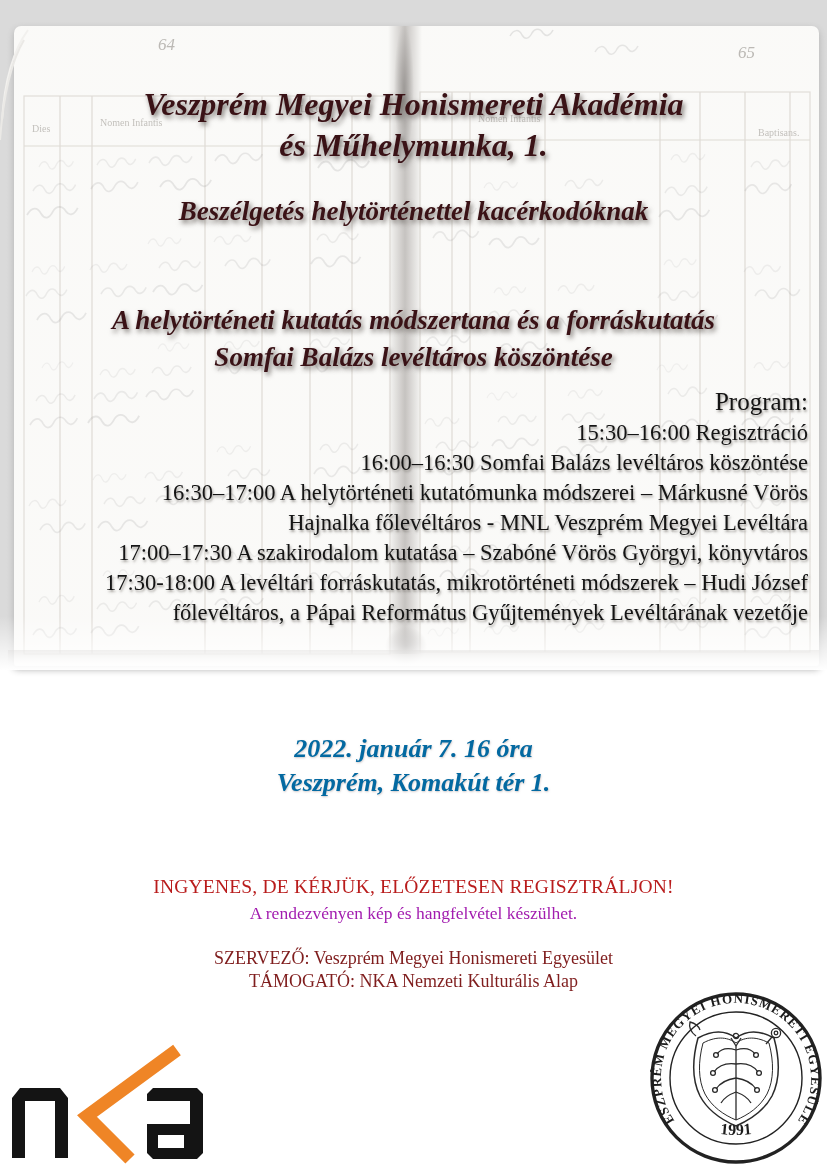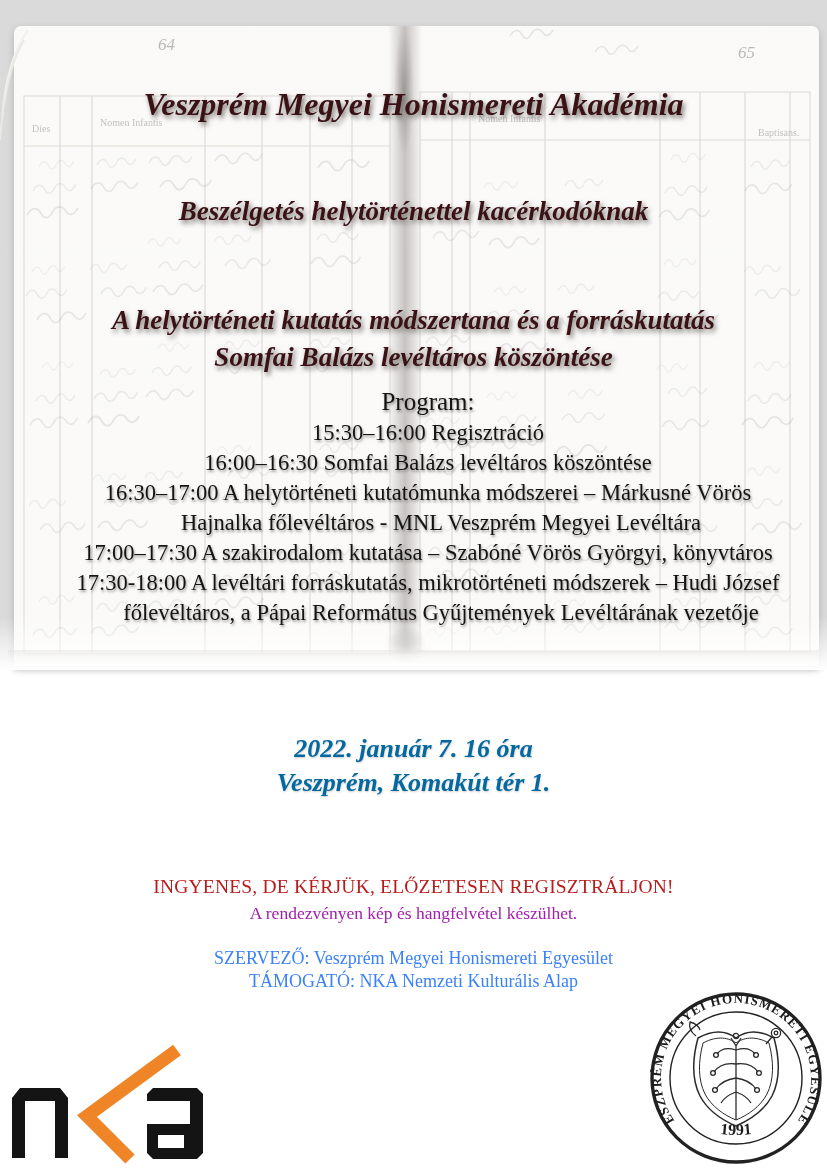--- a/index.html
+++ b/index.html
@@ -27,30 +27,30 @@
   .rules .pageno{fill:#8f8b84;font-size:17px;font-style:italic;}
 
   
   .ovl{position:absolute;left:0;width:100%;text-align:center;margin-top:40px;}
   .title{top:44px;font-size:32px;line-height:41px;font-weight:bold;font-style:italic;
          color:#3a1216;text-shadow:2px 3px 5px rgba(105,100,95,.9);}
   .subtitle{top:156px;font-size:27px;font-weight:bold;font-style:italic;color:#3a1216;
          text-shadow:2px 3px 5px rgba(105,100,95,.9);}
   .session{top:262px;font-size:27px;line-height:37px;font-weight:bold;font-style:italic;
          color:#3a1216;text-shadow:2px 3px 5px rgba(105,100,95,.9);}
-  .program{position:absolute;left:48px;top:386px;width:760px;text-align:center;color:#141414;
+  .program{position:absolute;left:48px;top:386px;width:760px;text-align:right;color:#141414;
          text-shadow:1px 1.5px 2.5px rgba(120,115,110,.7);}
   .program .phead{font-size:25px;line-height:32px;}
   .pline{font-size:22.5px;line-height:30px;white-space:nowrap;}
   .pline.indent{padding-left:26px;}
   .eventblock{top:692px;font-size:26px;line-height:34px;font-weight:bold;font-style:italic;
          color:#0369a1;text-shadow:0.5px 1px 2px rgba(160,145,145,.5);}
   .notice1{top:836px;font-size:19.5px;letter-spacing:.2px;color:#b91c1c;}
   .notice2{top:863px;font-size:17.5px;color:#a21caf;}
-  .org{top:907px;font-size:18px;line-height:23px;color:#3b82f6;}
+  .org{top:907px;font-size:18px;line-height:23px;color:#7f1d1d;}
 
   
   .nka{position:absolute;left:8px;top:1040px;}
   .seal{position:absolute;left:645px;top:987px;}
   .seal text{font-family:"Liberation Serif",serif;font-weight:bold;fill:#1d1d1d;}
 </style>
 </head>
 <body>
 
 <div class="poster">
@@ -220,20 +220,21 @@
       <div class="spine"></div>
       <div class="spine-top"></div>
       <div class="spine-bottom"></div>
       <div class="book-shadow"></div>
     </div>
     <div class="photo-fade"></div>
   </div>
 
   <div class="ovl title">
     <div>Veszprém Megyei Honismereti Akadémia</div>
+    <div>és Műhelymunka, 1.</div>
   </div>
   <div class="ovl subtitle">Beszélgetés helytörténettel kacérkodóknak</div>
   <div class="ovl session">
     <div>A helytörténeti kutatás módszertana és a forráskutatás</div>
     <div>Somfai Balázs levéltáros köszöntése</div>
   </div>
 
   <div class="program">
     <div class="phead">Program:</div>
     <div id="program-lines">

